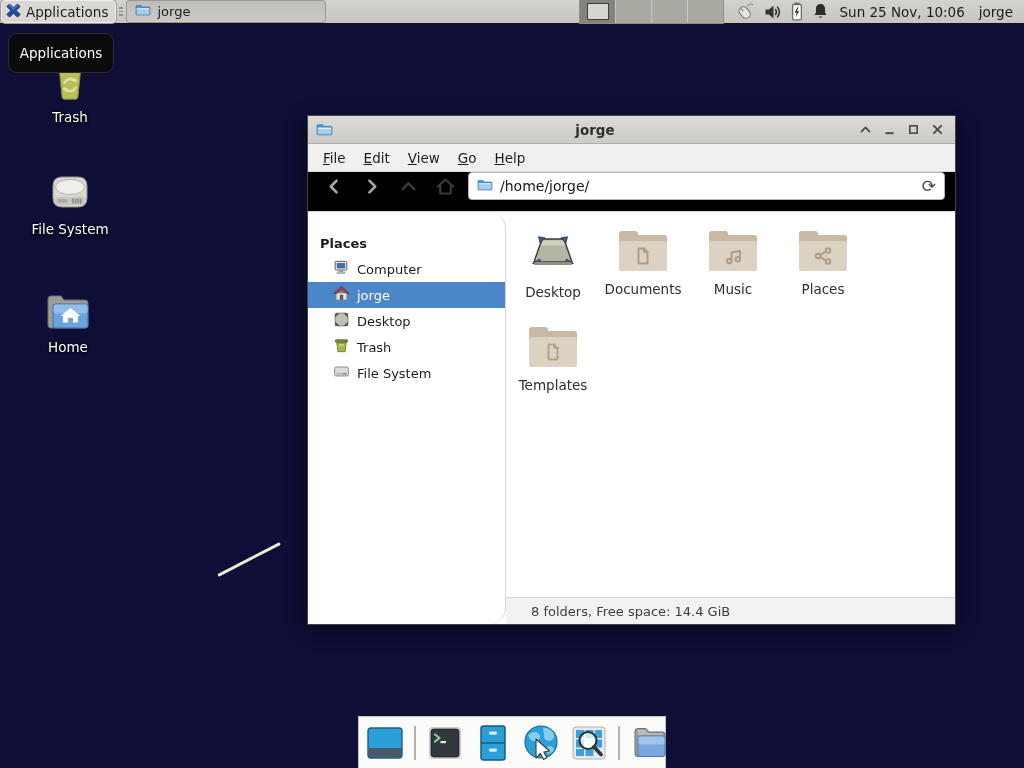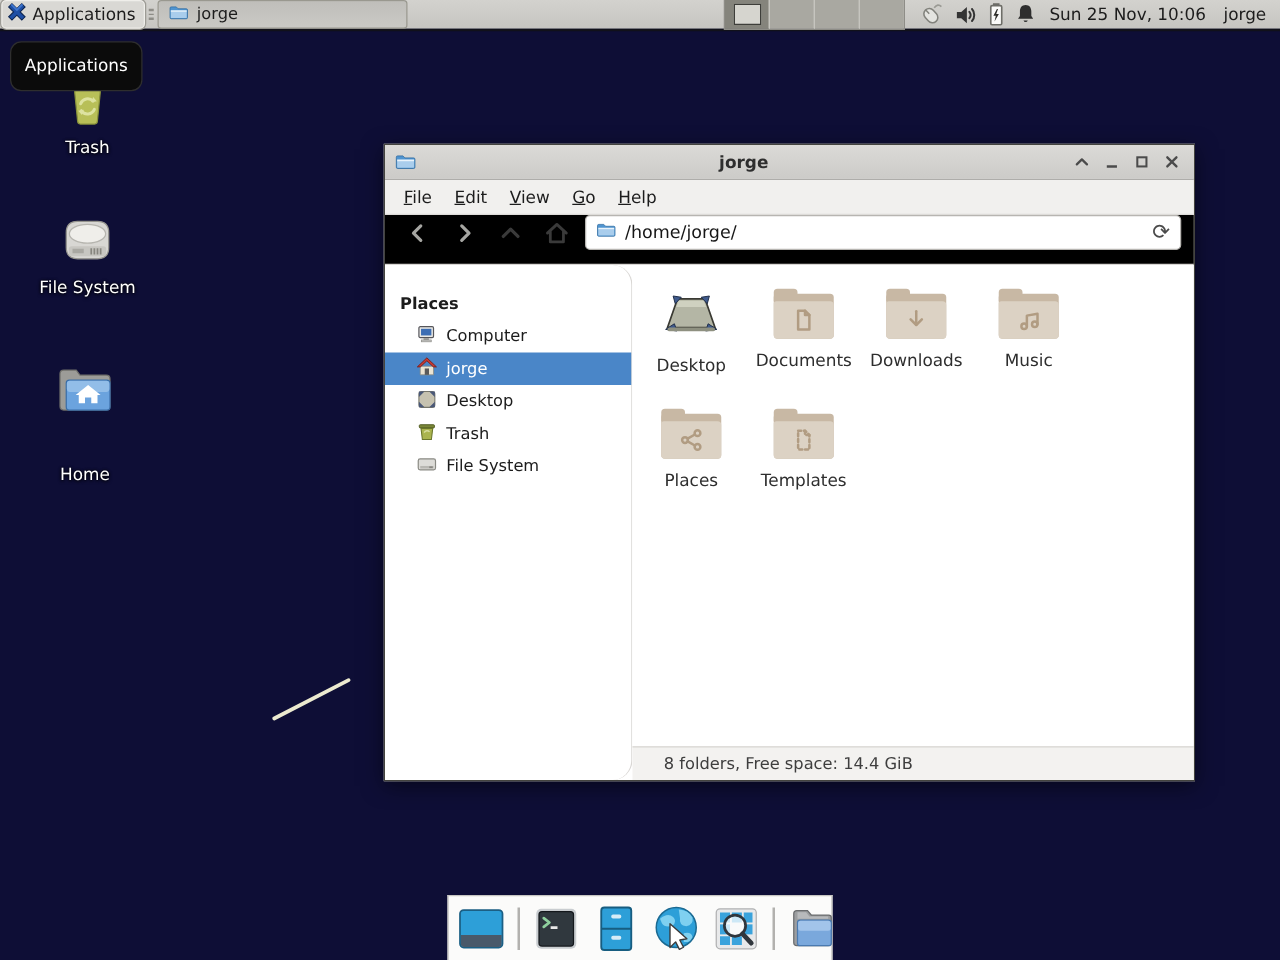--- a/index.html
+++ b/index.html
@@ -106,21 +106,21 @@
           <line x1="27" y1="28.5" x2="27" y2="33.5"></line>
             <line x1="29.5" y1="28.5" x2="29.5" y2="33.5"></line>
           <line x1="32" y1="28.5" x2="32" y2="33.5"></line>
             <line x1="34.5" y1="28.5" x2="34.5" y2="33.5"></line>
         </g>
       </svg>
     </span>
     <div class="desk-label">File System</div>
   </div>
 
-  <div class="desk-icon" style="left:18px;top:290px;gap:32px;">
+  <div class="desk-icon" style="left:18px;top:290px;">
     <span>
       <svg width="48" height="44" viewBox="0 0 48 44">
         <path d="M4 9 Q4 6 7 6 H17 L20 10 H41 Q44 10 44 13 V35 Q44 38 41 38 H7 Q4 38 4 35 Z" fill="#9c9c98" stroke="#6e6e6a" stroke-width="1"></path>
         <rect x="9" y="14" width="35" height="24" rx="2.5" fill="#6ba3de" stroke="#3a6ea8" stroke-width="1"></rect>
         <rect x="9.5" y="14.5" width="34" height="9" rx="2.5" fill="#92bde8"></rect>
         <path d="M26.5 18 L36.5 26 H34 V32.5 H29 V28 H24 V32.5 H19 V26 H16.5 Z" fill="#fff"></path>
       </svg>
     </span>
     <div class="desk-label">Home</div>
   </div>
@@ -351,32 +351,20 @@
                 <div class="backp"></div>
                 <div class="front"></div>
               <svg width="24" height="24" viewBox="0 0 24 24" fill="none" stroke="#b19c82" stroke-width="2" stroke-linecap="round" stroke-linejoin="round">
                 <path d="M7.5 4.5 H13 L16.5 8 V19.5 H7.5 Z"></path>
                   <path d="M13 4.5 V8 H16.5"></path>
               </svg>
             </div>
             <div class="flabel">Documents</div>
           </div>
 
-          <div class="fcell">
-            <div class="tfolder">
-              <div class="tab"></div>
-                <div class="backp"></div>
-                <div class="front"></div>
-              <svg width="24" height="24" viewBox="0 0 24 24" fill="none" stroke="#b19c82" stroke-width="2" stroke-linecap="round" stroke-linejoin="round">
-                <path d="M12 5 V15.5"></path>
-                  <path d="M7.5 11.5 L12 16 L16.5 11.5"></path>
-              </svg>
-            </div>
-            <div class="flabel">Downloads</div>
-          </div>
 
           <div class="fcell">
             <div class="tfolder">
               <div class="tab"></div>
                 <div class="backp"></div>
                 <div class="front"></div>
               <svg width="24" height="24" viewBox="0 0 24 24" fill="none" stroke="#b19c82" stroke-width="2" stroke-linecap="round" stroke-linejoin="round">
                 <circle cx="8.3" cy="17" r="2.2"></circle>
                   <circle cx="16.8" cy="15.3" r="2.2"></circle>
                 <path d="M10.5 17 V8.5 L19 7 V15.3"></path>

